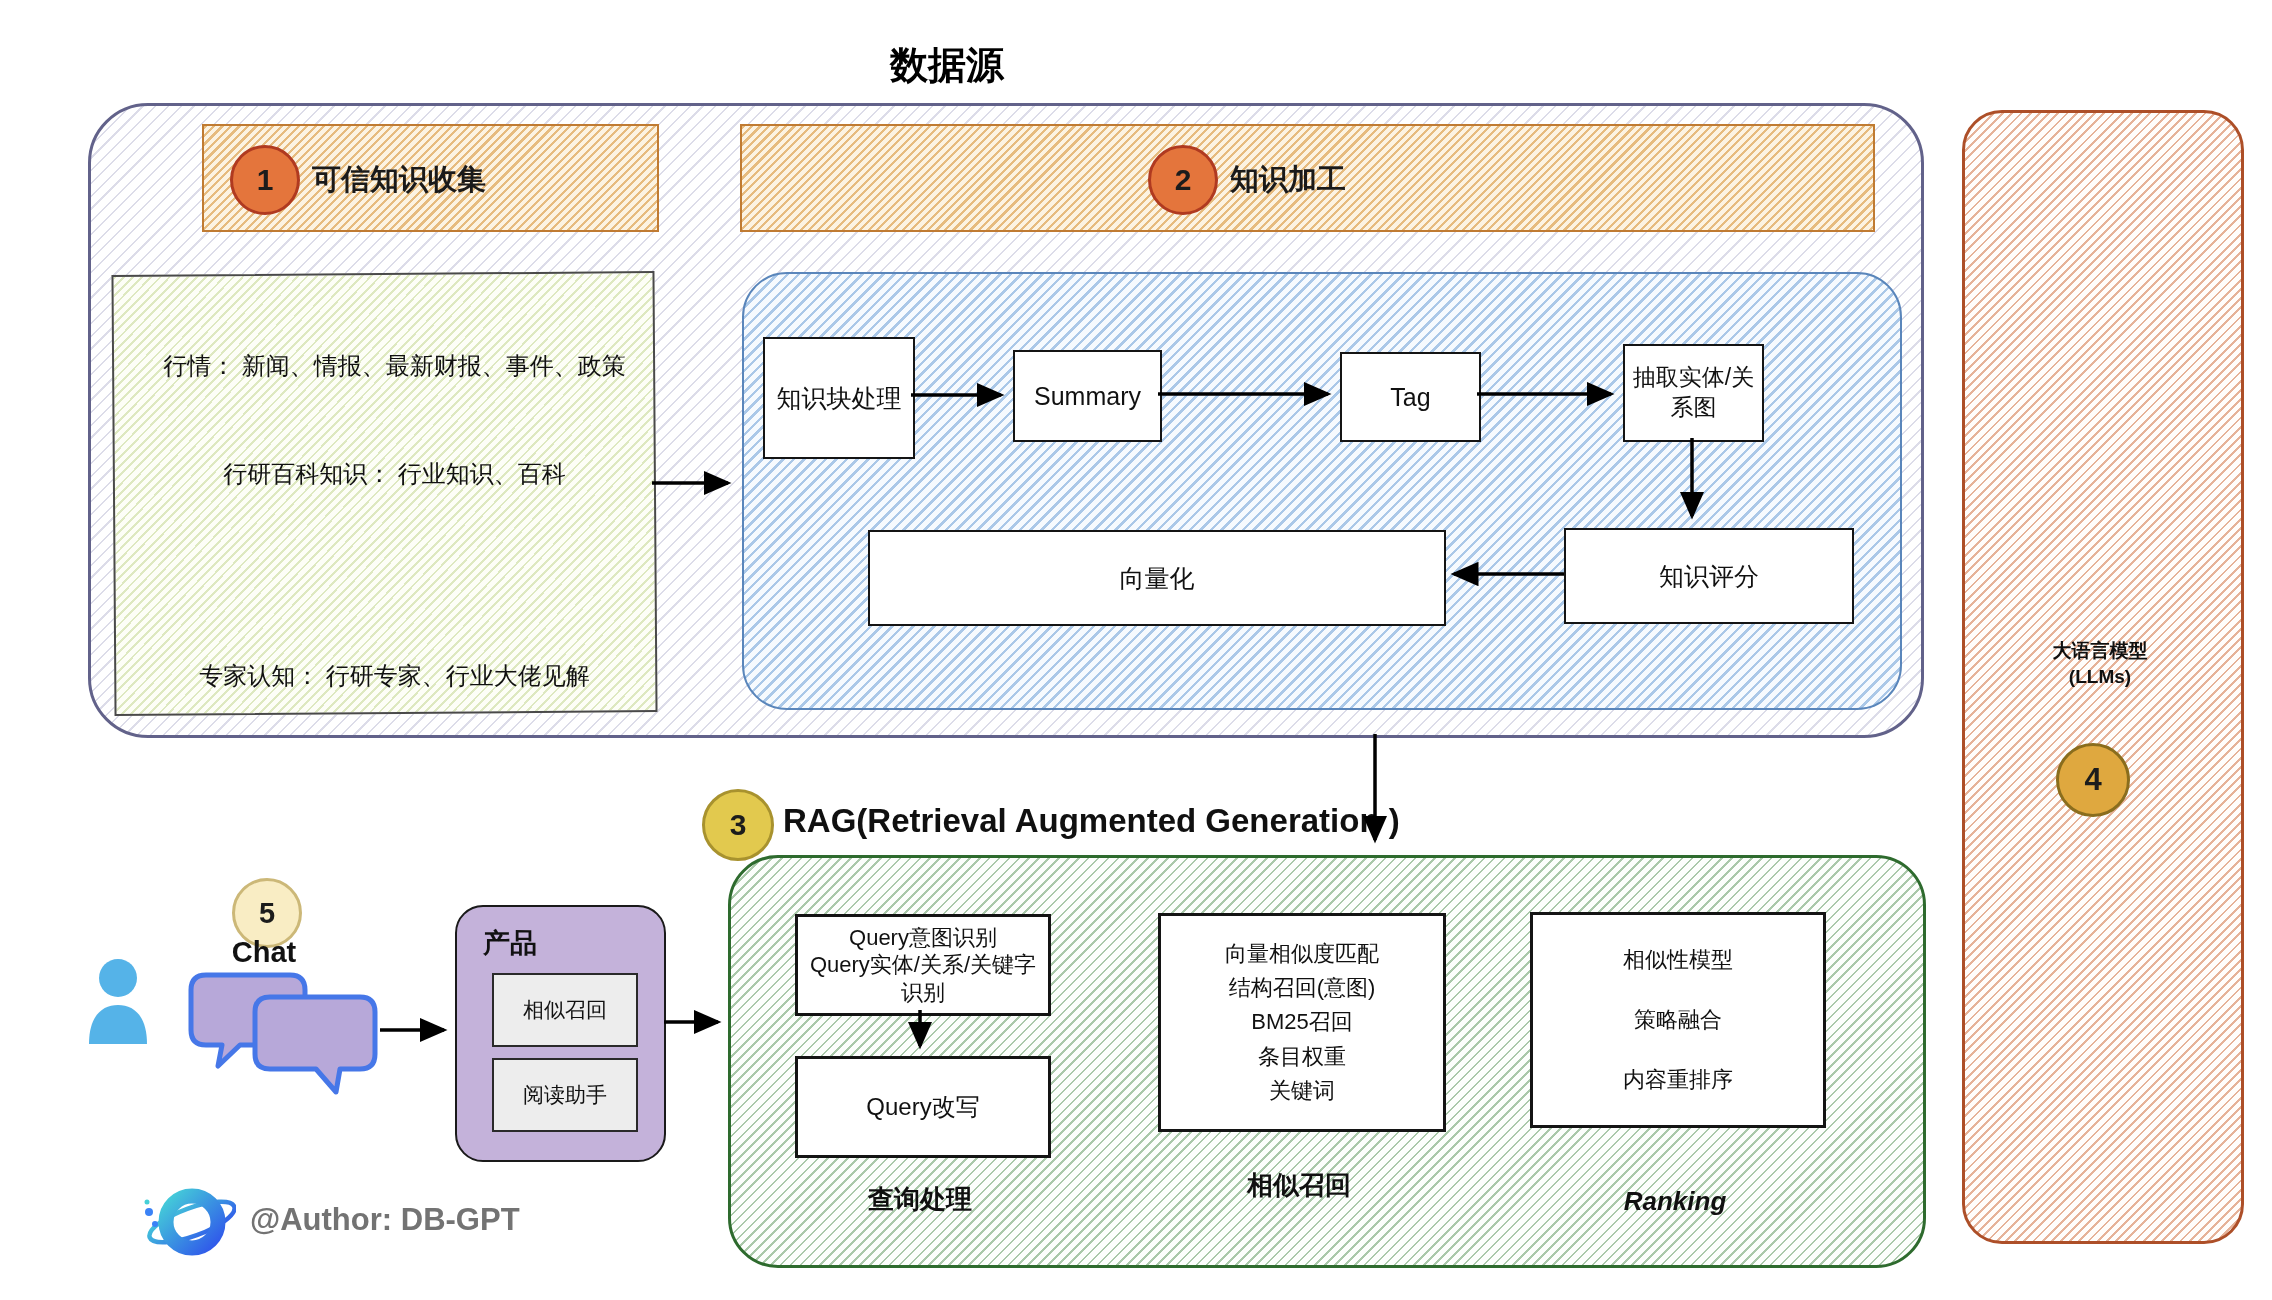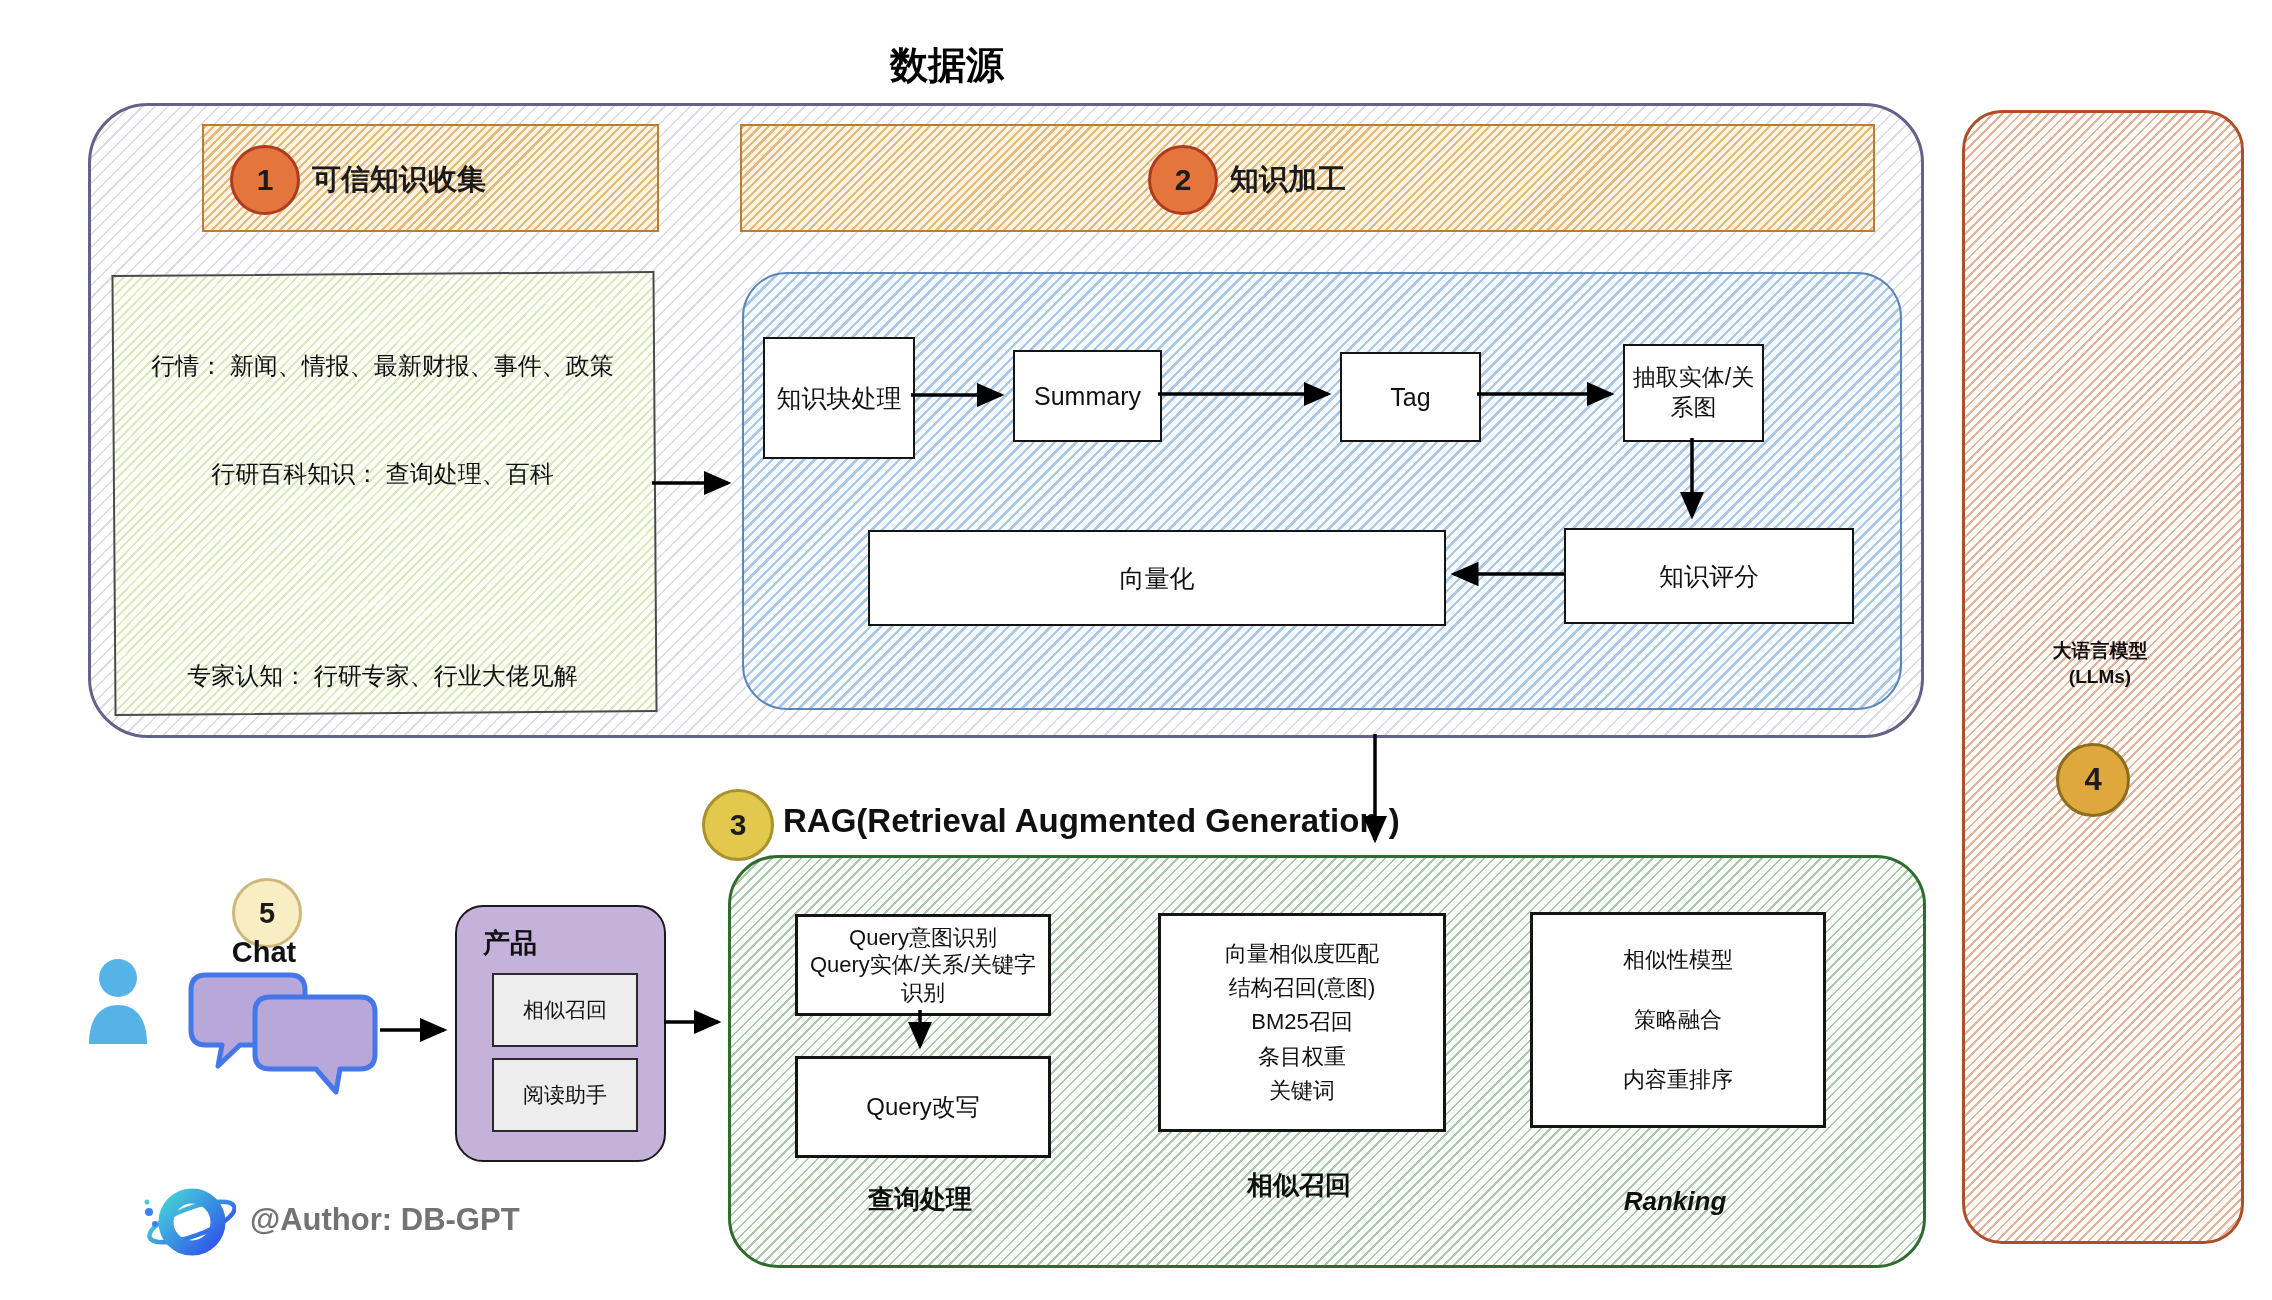--- a/index.html
+++ b/index.html
@@ -30,21 +30,21 @@
   .badge-orange{width:64px;height:64px;background:#e4753c;border:3px solid #b03a20;font-size:30px;}
   .badge-yellow{width:66px;height:66px;background:#e2c94e;border:3px solid #a8922e;font-size:30px;}
   .badge-gold{width:68px;height:68px;background:#dfa83f;border:3px solid #8a6d1d;font-size:31px;}
   .badge-cream{width:64px;height:64px;background:#f9edc4;border:3px solid #ccb878;font-size:29px;}
 
   
   .sources{
     left:113px;top:273px;width:539px;height:437px;border:2.5px solid #4a4a4a;transform:rotate(-0.4deg);
     background:repeating-linear-gradient(135deg,rgba(175,200,110,.4) 0 2px,transparent 2px 6.5px),#fdfef7;
   }
-  .src-line{width:100%;text-align:center;font-size:24px;color:#111;}
+  .src-line{width:100%;text-align:center;font-size:24px;color:#111;padding-left:12px;}
   .src-wrap{left:5%;width:90%;line-height:1.35;}
 
   
   .bluebox{
     left:742px;top:272px;width:1156px;height:434px;border:2.5px solid #5a86bb;border-radius:45px;
     background:repeating-linear-gradient(135deg,rgba(95,150,210,.5) 0 2.5px,transparent 2.5px 7.5px),#f6fafe;
   }
   .node{
     background:#ffffff;border:2.5px solid #141414;font-size:25px;color:#111;
     display:flex;align-items:center;justify-content:center;text-align:center;line-height:1.3;z-index:2;
@@ -95,21 +95,21 @@
   <div class="abs banner banner1"></div>
   <div class="abs badge badge-orange" style="left:230px;top:145px;">1</div>
   <div class="abs banner-label" style="left:312px;">可信知识收集</div>
 
   <div class="abs banner banner2"></div>
   <div class="abs badge badge-orange" style="left:1148px;top:145px;">2</div>
   <div class="abs banner-label" style="left:1230px;">知识加工</div>
 
   <div class="abs sources"></div>
   <div class="abs src-line" style="left:113px;top:350px;width:539px;">行情： 新闻、情报、最新财报、事件、政策</div>
-  <div class="abs src-line" style="left:113px;top:458px;width:539px;">行研百科知识： 查询处理、百科</div>
+  <div class="abs src-line" style="left:113px;top:458px;width:539px;">行研百科知识： 行业知识、百科</div>
   <div class="abs src-line" style="left:113px;top:660px;width:539px;">专家认知： 行研专家、行业大佬见解</div>
 
   <div class="abs bluebox"></div>
   <div class="abs node" style="left:763px;top:337px;width:148px;height:118px;">知识块处理</div>
   <div class="abs node" style="left:1013px;top:350px;width:145px;height:88px;">Summary</div>
   <div class="abs node" style="left:1340px;top:352px;width:137px;height:86px;">Tag</div>
   <div class="abs node" style="left:1623px;top:344px;width:137px;height:94px;font-size:23px;">抽取实体/关系图</div>
   <div class="abs node" style="left:868px;top:530px;width:574px;height:92px;">向量化</div>
   <div class="abs node" style="left:1564px;top:528px;width:286px;height:92px;">知识评分</div>
 

